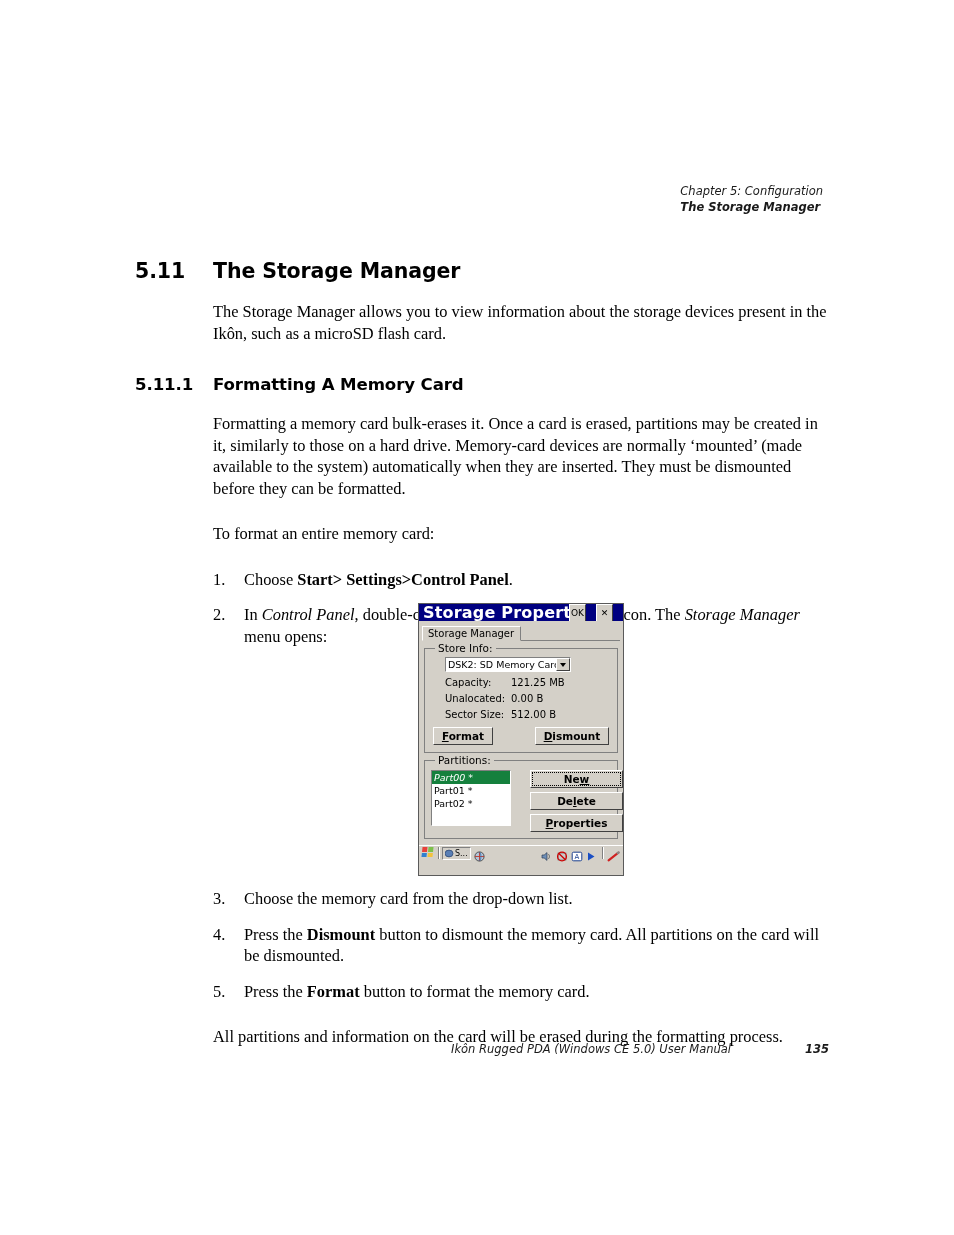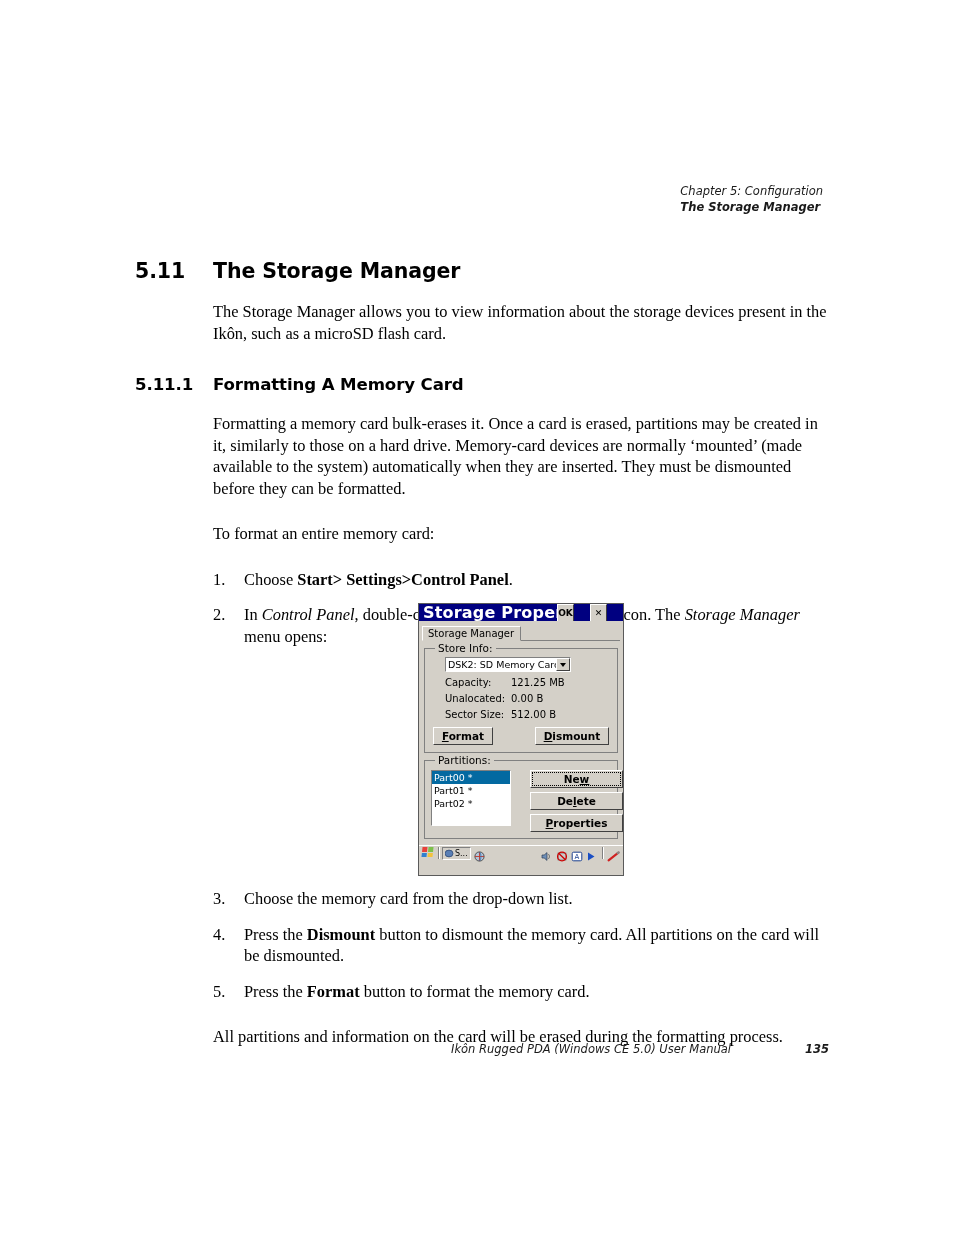--- a/index.html
+++ b/index.html
@@ -114,27 +114,27 @@
     font-size: 16px;
     font-weight: bold;
     letter-spacing: 0.2px;
     flex: 1;
     white-space: nowrap;
     overflow: hidden;
   }
   .tb-btn {
     width: 17px;
     height: 18px;
-    margin-right: 16px;
+    margin-right: 10px;
     background: #d4d0c8;
     border: 1px solid;
     border-color: #ffffff #404040 #404040 #ffffff;
     color: #000000;
     font-size: 9px;
-    font-weight: bold;
+    font-weight: normal;
     display: flex;
     align-items: center;
     justify-content: center;
     box-sizing: border-box;
   }
 
   .pda-body {
     position: relative;
     height: 239px;
     background: #d4d0c8;
@@ -268,22 +268,23 @@
     overflow: hidden;
   }
   .part-item {
     font-size: 9.5px;
     padding: 0 0 0 2px;
     line-height: 13px;
     color: #000;
     white-space: nowrap;
   }
   .part-item.sel {
-    background: #0369a1;
+    background: #15803d;
     color: #ffffff;
+    font-style: italic;
   }
   .part-btns {
     flex: 1;
     display: flex;
     flex-direction: column;
     gap: 4px;
   }
   .part-btns .ce-btn { width: 100%; margin-left: 12px; }
   .ce-btn.focused {
     outline: 1px dotted #000;

